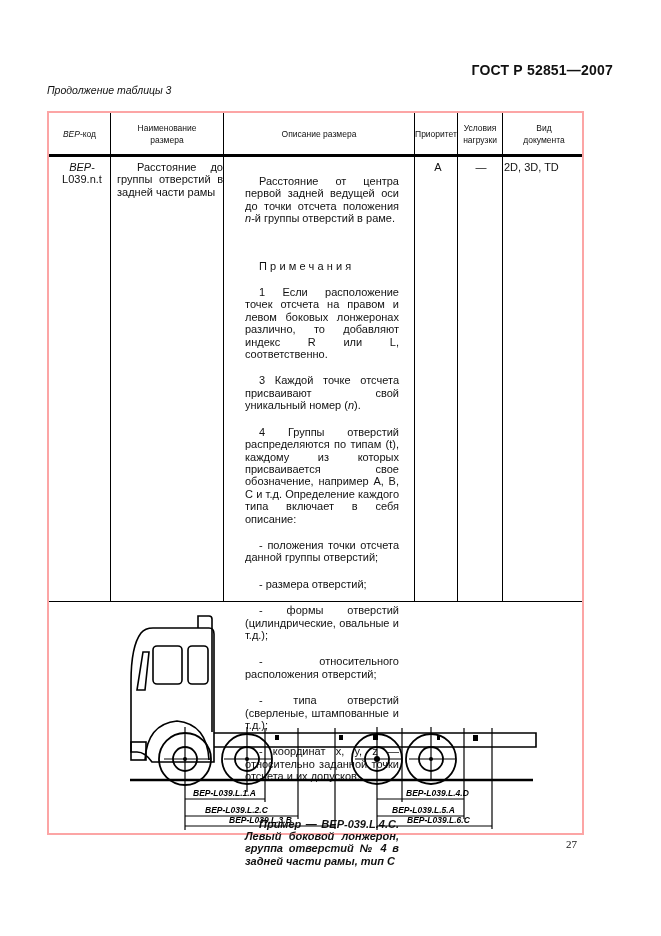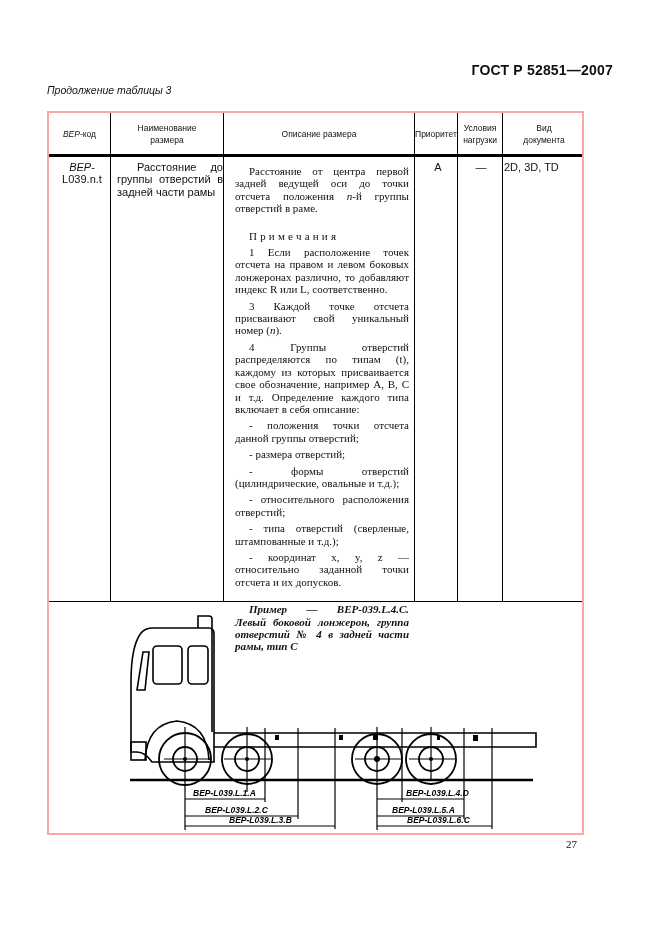--- a/index.html
+++ b/index.html
@@ -9,21 +9,21 @@
   .tbl { position:absolute; left:47px; top:111px; width:537px; height:724px; border:2px solid #fca5a5; box-sizing:border-box; }
   .vline { position:absolute; top:0; width:1px; background:#000; height:489px; }
   .hdr { position:absolute; top:0; height:41px; display:flex; align-items:center; justify-content:center; text-align:center; font-size:8.5px; line-height:12px; }
   .hdr-sep { position:absolute; left:0; right:0; top:41px; height:3px; background:#000; }
   .body-row-sep { position:absolute; left:0; right:0; top:488px; height:1px; background:#000; }
   .cell { position:absolute; top:48px; font-size:11px; line-height:12.4px; }
   .code { left:4px; width:58px; text-align:center; }
   .code i { font-style:italic; }
   .name { left:68px; width:106px; text-align:justify; text-align-last:left; text-indent:20px; }
   .desc { left:182px; width:182px; text-align:justify; }
-  .desc p { margin:4px; text-indent:14px;font-family:Liberation Serif, serif; }
+  .desc p { margin:14px; text-indent:14px; }
   .desc .gap { height:7px; }
   .desc .notes-title { letter-spacing:3.2px; }
   .desc .ex { font-weight:bold; font-style:italic; }
   .prio { left:368px; width:42px; text-align:center; }
   .load { left:410px; width:44px; text-align:center; }
   .doctype { left:455px; width:70px; text-align:left; }
   .diagram { position:absolute; left:0; top:489px; width:535px; height:233px; }
   .page-num { position:absolute; top:838px; left:566px; font-family:"Liberation Serif", serif; font-size:11px; }
 </style>
 </head>

